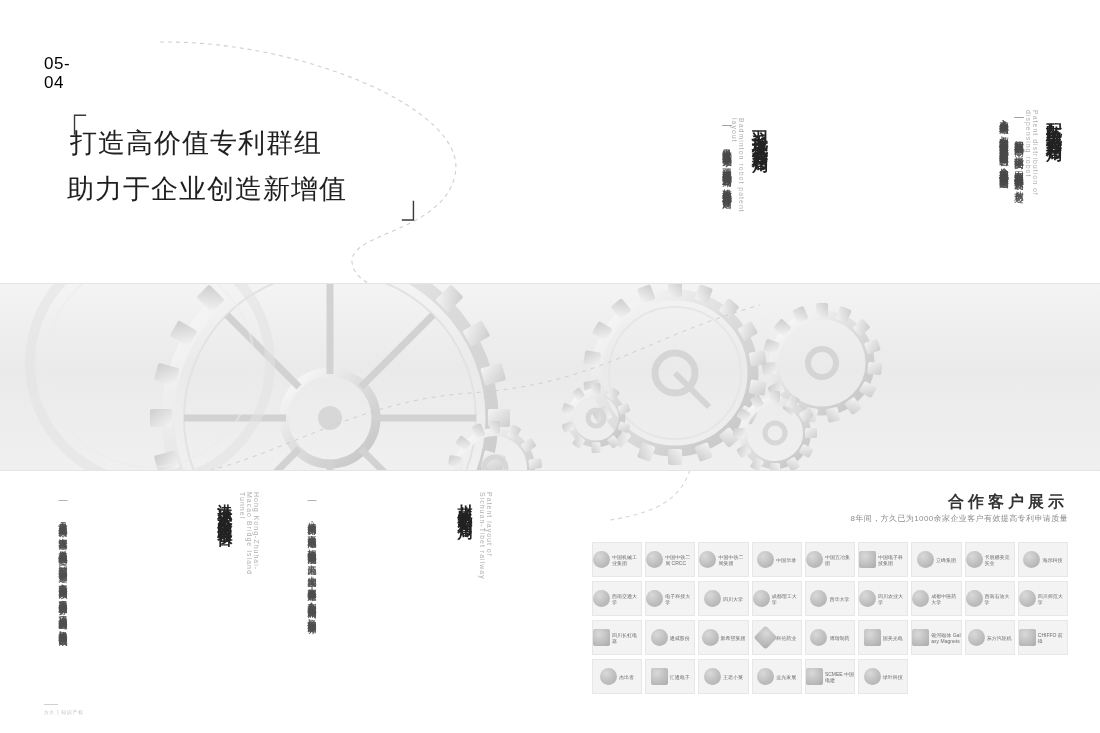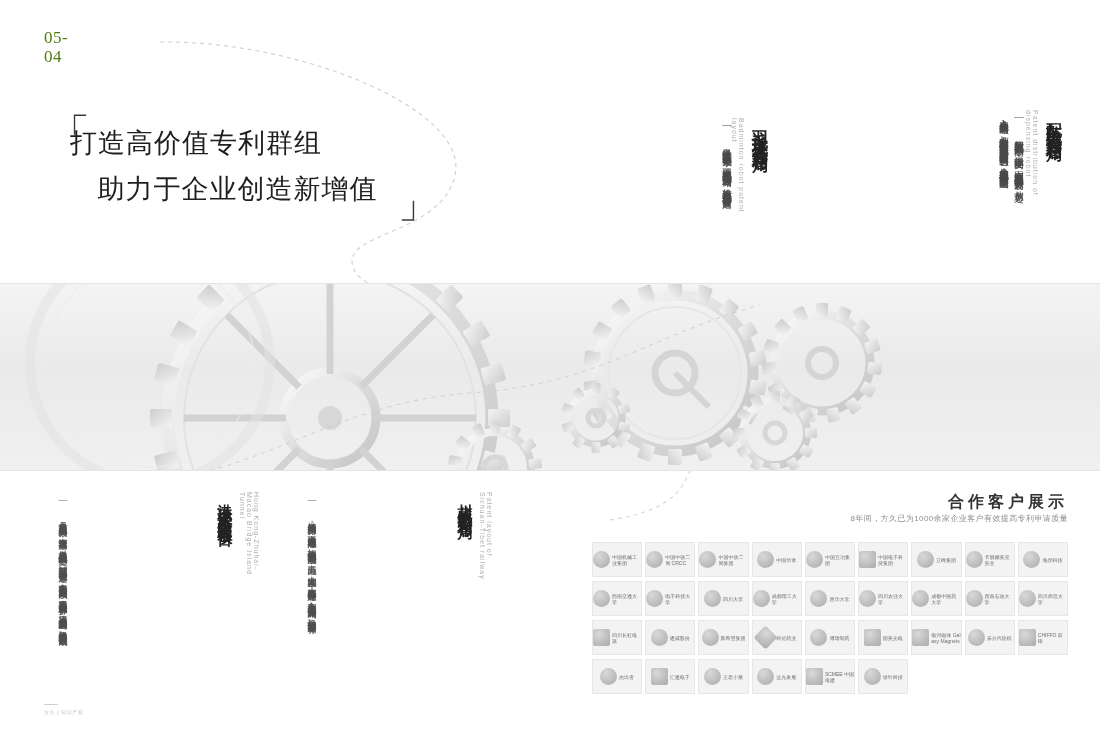--- a/index.html
+++ b/index.html
@@ -7,39 +7,39 @@
     width:1100px;height:733px;overflow:hidden;
     background:#ffffff;
     font-family:"Liberation Serif","DejaVu Serif",serif;
     color:#2a2a2a;
     position:relative;
   }
   .page{position:absolute;inset:0;}
 
   
   .page-num{
-    position:absolute;left:44px;top:28px;
-    font-family:Liberation Serif, serif;
-    font-size:17px;line-height:19px;color:#4d7c0f;letter-spacing:.5px;
+    position:absolute;left:44px;top:54px;
+    font-family:Liberation Sans, sans-serif;
+    font-size:17px;line-height:19px;color:#000000;letter-spacing:.5px;
   }
 
   
   .headline{
     position:absolute;left:48px;top:120px;width:360px;
   }
   .headline .bracket-l{
     position:absolute;left:2px;top:-6px;font-size:40px;color:#3a3a3a;line-height:1;
   }
   .headline .bracket-r{
     position:absolute;right:-30px;bottom:-12px;font-size:40px;color:#3a3a3a;line-height:1;
   }
   .hl-line{
     font-size:27px;line-height:46px;letter-spacing:1px;color:#1f1f1f;white-space:nowrap;
   }
-  .hl-line.indent{margin-left:19px;text-align:center;}
+  .hl-line.indent{margin-left:19px;}
 
   
   .vtext{
     writing-mode:vertical-rl;
     text-orientation:upright;
   }
   .v-col{position:absolute;}
   .v-title{
     font-size:16px;letter-spacing:3px;color:#222;font-weight:bold;
   }

